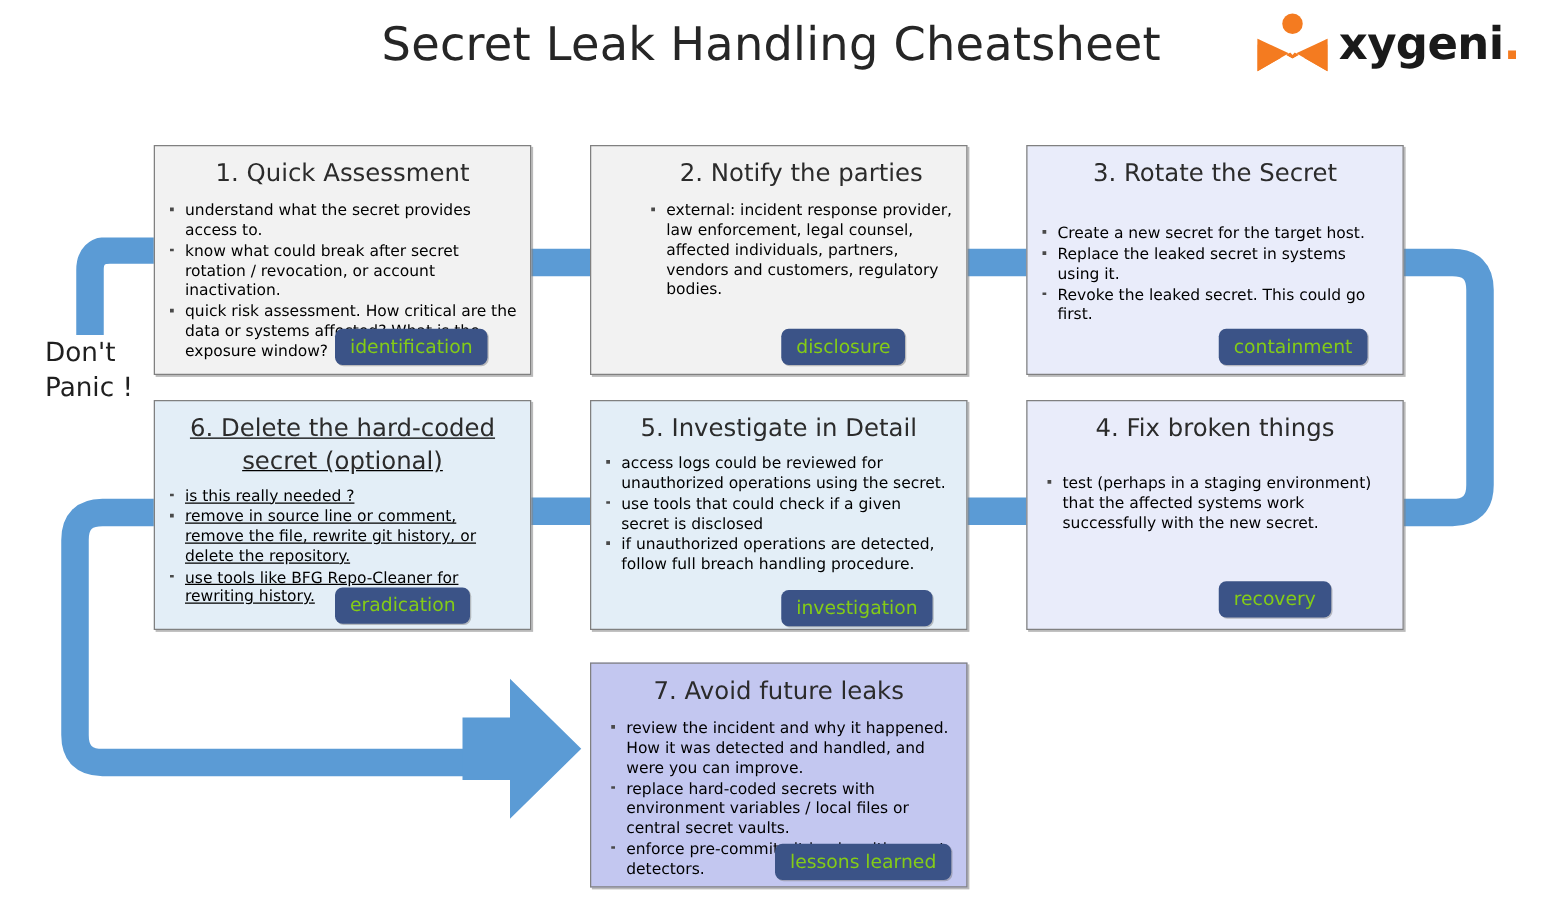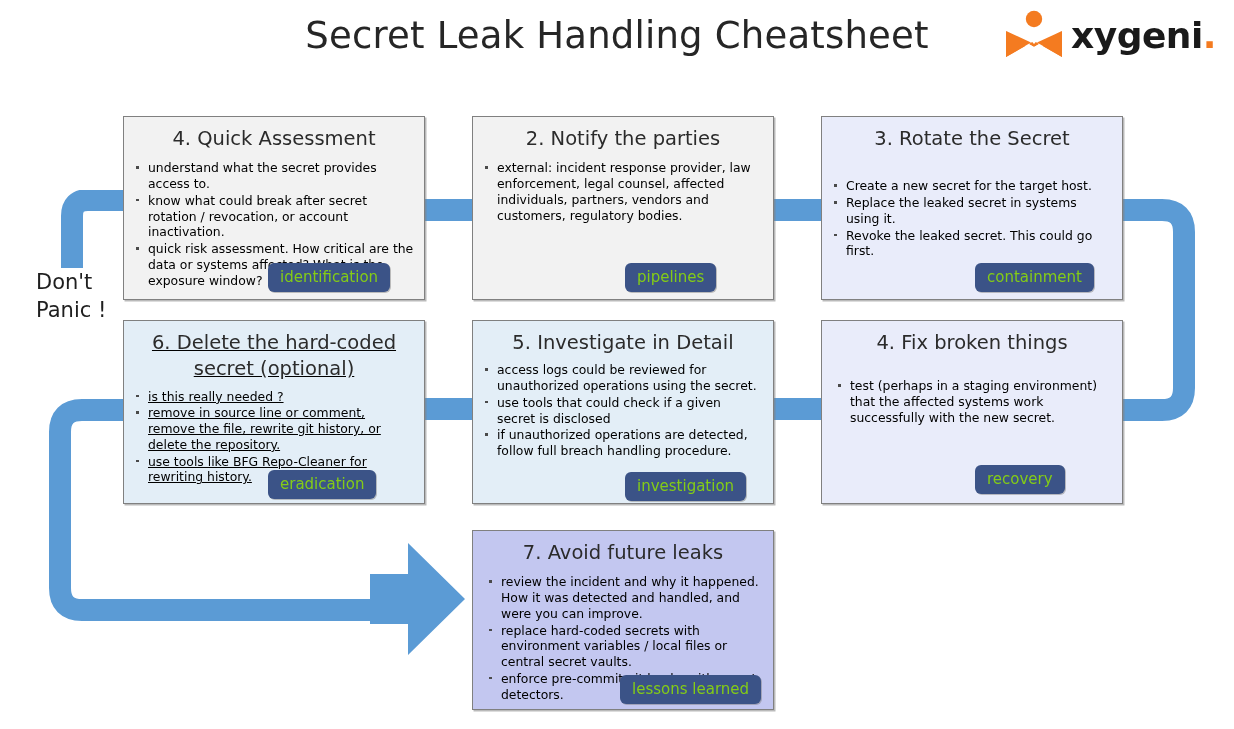--- a/index.html
+++ b/index.html
@@ -130,40 +130,40 @@
     <path d="M96 22 L42 22 Q20 22 20 44 L20 200 Q20 222 42 222 L372 222" fill="none" stroke="#5b9bd5" stroke-width="22" stroke-linecap="butt"></path>
     <path d="M368 177 L425 233 L368 289 L368 258 L330 258 L330 208 L368 208 Z" fill="#5b9bd5" transform="translate(0,-22)"></path>
   </svg>
 
   <div class="dont-panic">
     <div>Don't</div>
     <div>Panic !</div>
   </div>
 
   <div class="card" style="left:123px;top:116px;width:302px;height:184px;background:#f2f2f2;">
-    <div class="card-title">4. Quick Assessment</div>
+    <div class="card-title">1. Quick Assessment</div>
     <div class="card-body">
       <ul class="bullets">
         <li>understand what the secret provides access to.</li>
         <li>know what could break after secret rotation / revocation, or account inactivation.</li>
         <li>quick risk assessment. How critical are the data or systems affected? What is the exposure window?</li>
       </ul>
     </div>
   </div>
   <div class="badge" style="left:268px;top:263px;">identification</div>
 
-  <div class="card" style="left:472px;top:116px;width:302px;height:184px;background:#f2f2f2;">
+  <div class="card" style="left:472px;top:116px;width:302px;height:184px;background:#f2f2f2;padding-left:36px;">
     <div class="card-title">2. Notify the parties</div>
     <div class="card-body">
       <ul class="bullets">
         <li>external: incident response provider, law enforcement, legal counsel, affected individuals, partners, vendors and customers, regulatory bodies.</li>
       </ul>
     </div>
   </div>
-  <div class="badge" style="left:625px;top:263px;">pipelines</div>
+  <div class="badge" style="left:625px;top:263px;">disclosure</div>
 
   <div class="card" style="left:821px;top:116px;width:302px;height:184px;background:#e9ecfa;">
     <div class="card-title">3. Rotate the Secret</div>
     <div class="card-body" style="margin-top:26px;">
       <ul class="bullets">
         <li>Create a new secret for the target host.</li>
         <li>Replace the leaked secret in systems using it.</li>
         <li>Revoke the leaked secret. This could go first.</li>
       </ul>
     </div>

